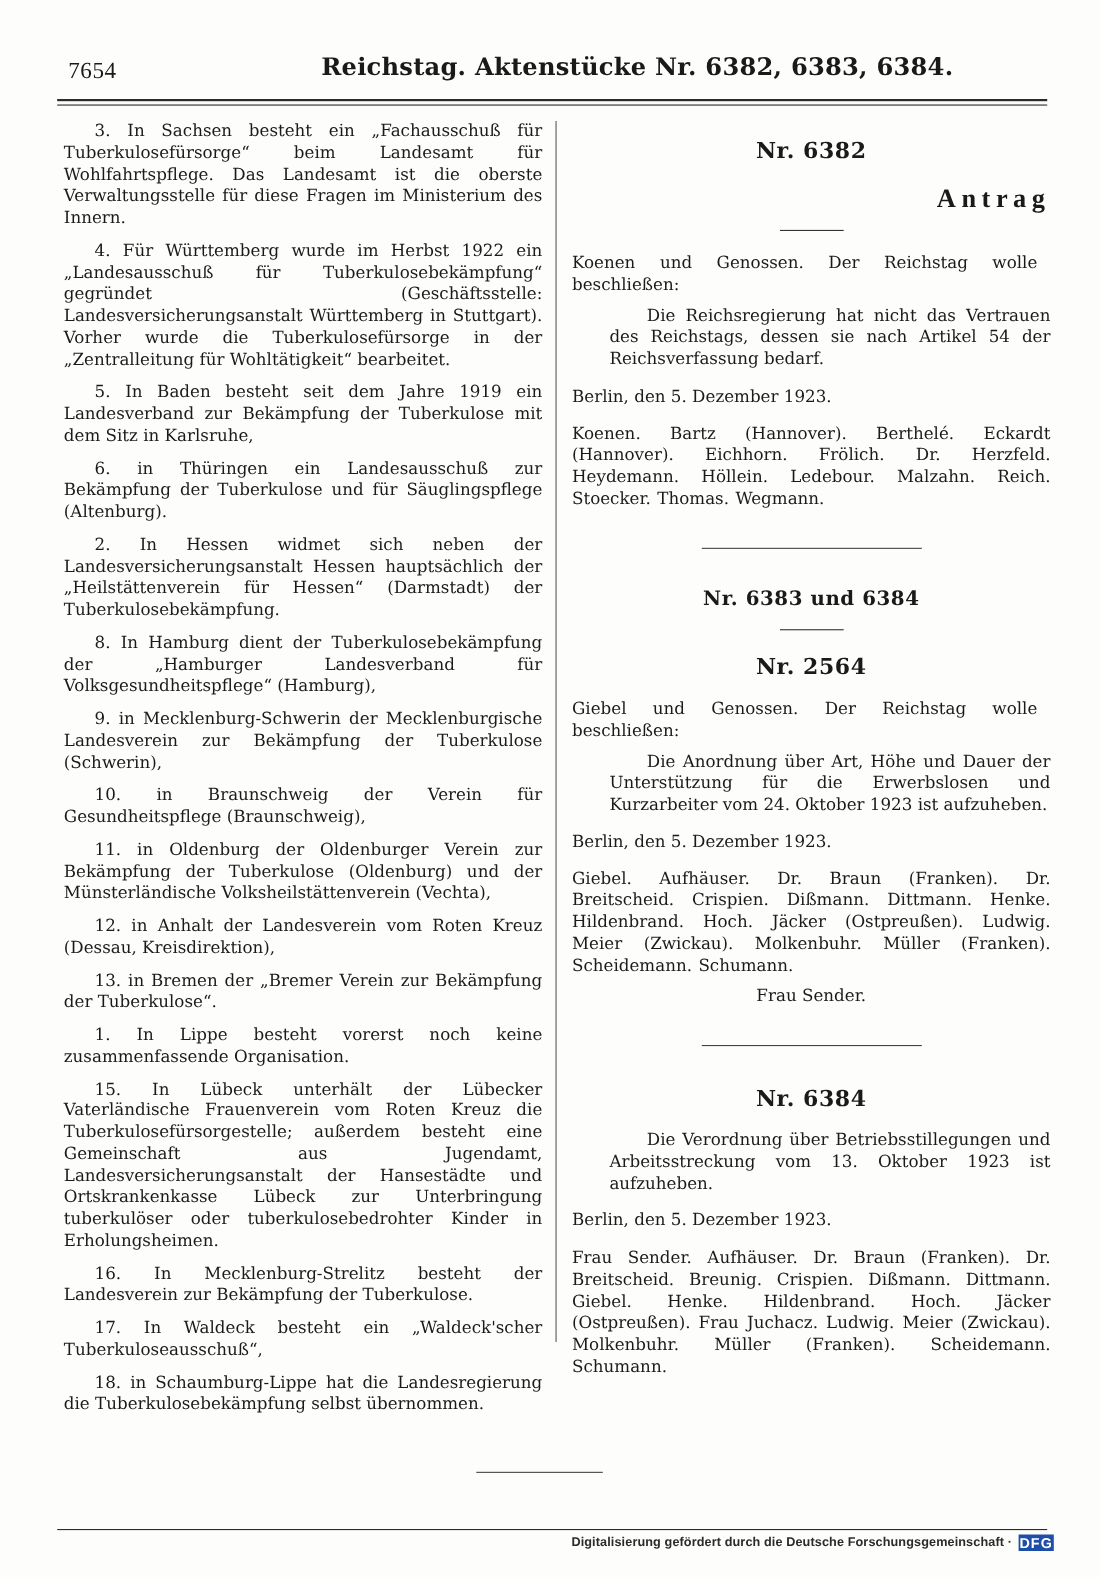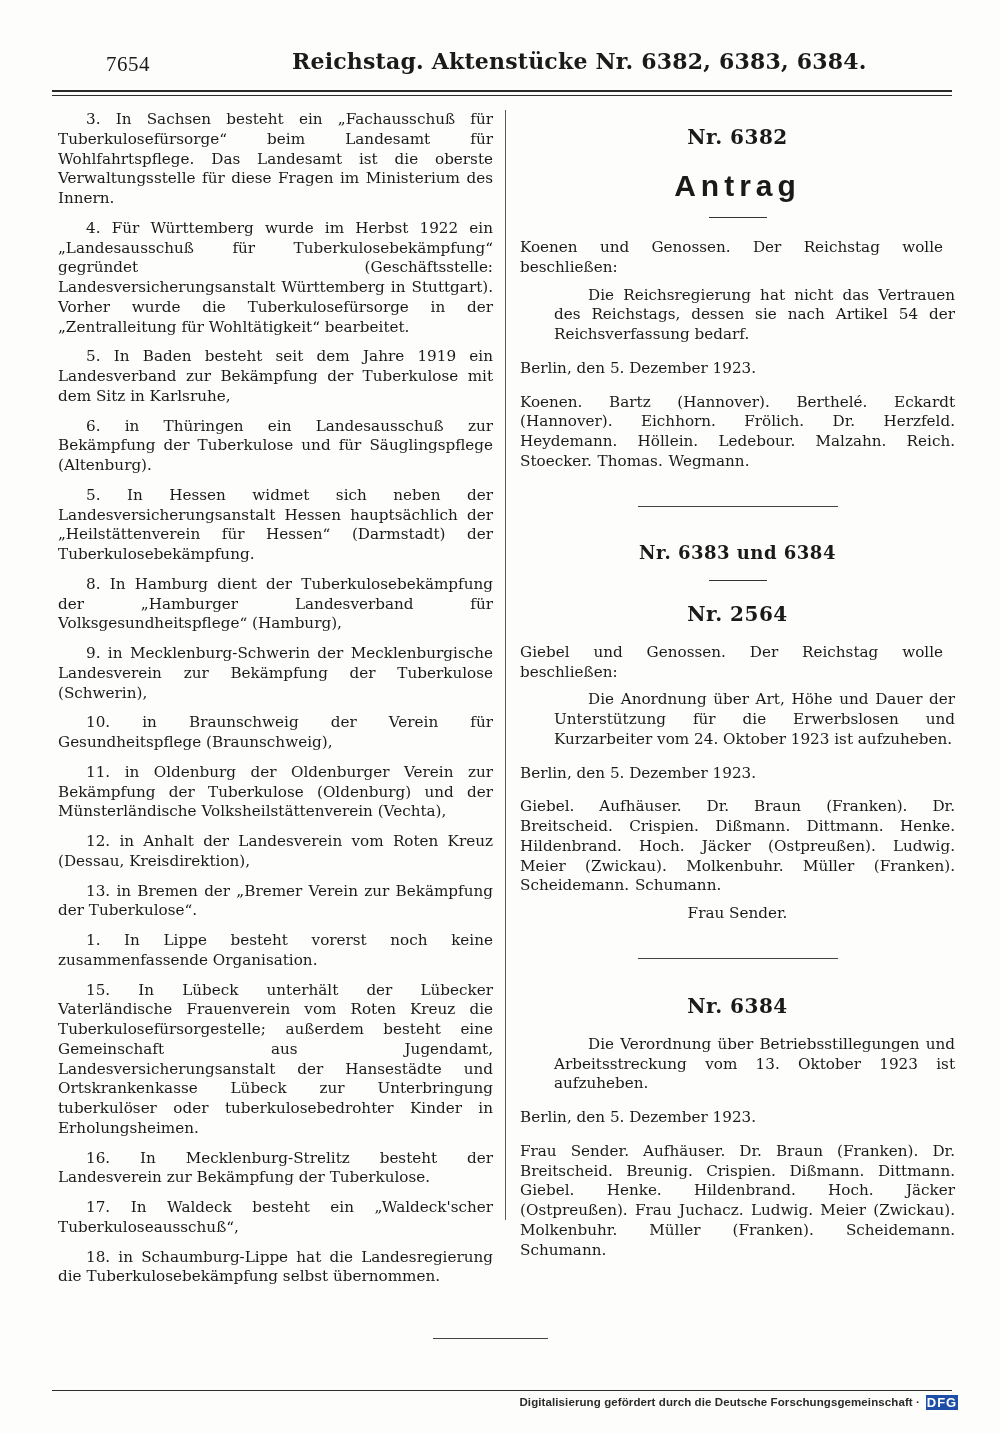--- a/index.html
+++ b/index.html
@@ -30,21 +30,20 @@
     width: 900px;
     height: 38px;
   }
   .page-number {
     position: absolute;
     left: 10px;
     top: 4px;
     font-size: 21px;
     font-family: "Liberation Serif", serif;
     letter-spacing: 0.5px;
-    margin-left: 44px;
   }
   .header-title {
     position: absolute;
     left: 240px;
     top: 0px;
     font-size: 22px;
     font-family: "DejaVu Serif", serif;
     font-weight: bold;
     letter-spacing: 0.2px;
     white-space: nowrap;
@@ -93,23 +92,23 @@
   .doc-num {
     text-align: center;
     font-size: 20px;
     font-weight: bold;
     font-family: "DejaVu Serif", serif;
     margin: 14px 0 16px 0;
     letter-spacing: 0.5px;
   }
   .doc-num.small { font-size: 18px; }
   .doc-title {
-    text-align: center;
-    font-size: 30px;
-    font-family: Liberation Sans, sans-serif;
+    text-align: right;
+    font-size: 24px;
+    font-family: Liberation Serif, serif;
     font-weight: bold;
     letter-spacing: 5px;
     margin: 0 0 8px 0;
   }
   .short-rule {
     width: 58px;
     height: 0;
     border-top: 1.6px solid #333;
     margin: 12px auto 20px auto;
   }
@@ -199,21 +198,21 @@
   <div class="rule-top"></div>
   <div class="rule-top2"></div>
 
   <div class="col-divider"></div>
 
   <div class="col col-left">
     <p>3. In Sachsen besteht ein „Fachausschuß für Tuberkulosefürsorge“ beim Landesamt für Wohlfahrtspflege. Das Landesamt ist die oberste Verwaltungsstelle für diese Fragen im Ministerium des Innern.</p>
     <p>4. Für Württemberg wurde im Herbst 1922 ein „Landesausschuß für Tuberkulosebekämpfung“ gegründet (Geschäftsstelle: Landesversicherungsanstalt Württemberg in Stuttgart). Vorher wurde die Tuberkulosefürsorge in der „Zentralleitung für Wohltätigkeit“ bearbeitet.</p>
     <p>5. In Baden besteht seit dem Jahre 1919 ein Landesverband zur Bekämpfung der Tuberkulose mit dem Sitz in Karlsruhe,</p>
     <p>6. in Thüringen ein Landesausschuß zur Bekämpfung der Tuberkulose und für Säuglingspflege (Altenburg).</p>
-    <p>5. In Hessen widmet sich neben der Landesversicherungsanstalt Hessen hauptsächlich der „Heilstättenverein für Hessen“ (Darmstadt) der Tuberkulosebekämpfung.</p>
+    <p>2. In Hessen widmet sich neben der Landesversicherungsanstalt Hessen hauptsächlich der „Heilstättenverein für Hessen“ (Darmstadt) der Tuberkulosebekämpfung.</p>
     <p>8. In Hamburg dient der Tuberkulosebekämpfung der „Hamburger Landesverband für Volksgesundheitspflege“ (Hamburg),</p>
     <p>9. in Mecklenburg-Schwerin der Mecklenburgische Landesverein zur Bekämpfung der Tuberkulose (Schwerin),</p>
     <p>10. in Braunschweig der Verein für Gesundheitspflege (Braunschweig),</p>
     <p>11. in Oldenburg der Oldenburger Verein zur Bekämpfung der Tuberkulose (Oldenburg) und der Münsterländische Volksheilstättenverein (Vechta),</p>
     <p>12. in Anhalt der Landesverein vom Roten Kreuz (Dessau, Kreisdirektion),</p>
     <p>13. in Bremen der „Bremer Verein zur Bekämpfung der Tuberkulose“.</p>
     <p>1. In Lippe besteht vorerst noch keine zusammenfassende Organisation.</p>
     <p>15. In Lübeck unterhält der Lübecker Vaterländische Frauenverein vom Roten Kreuz die Tuberkulosefürsorgestelle; außerdem besteht eine Gemeinschaft aus Jugendamt, Landesversicherungsanstalt der Hansestädte und Ortskrankenkasse Lübeck zur Unterbringung tuberkulöser oder tuberkulosebedrohter Kinder in Erholungsheimen.</p>
     <p>16. In Mecklenburg-Strelitz besteht der Landesverein zur Bekämpfung der Tuberkulose.</p>
     <p>17. In Waldeck besteht ein „Waldeck'scher Tuberkuloseausschuß“,</p>

